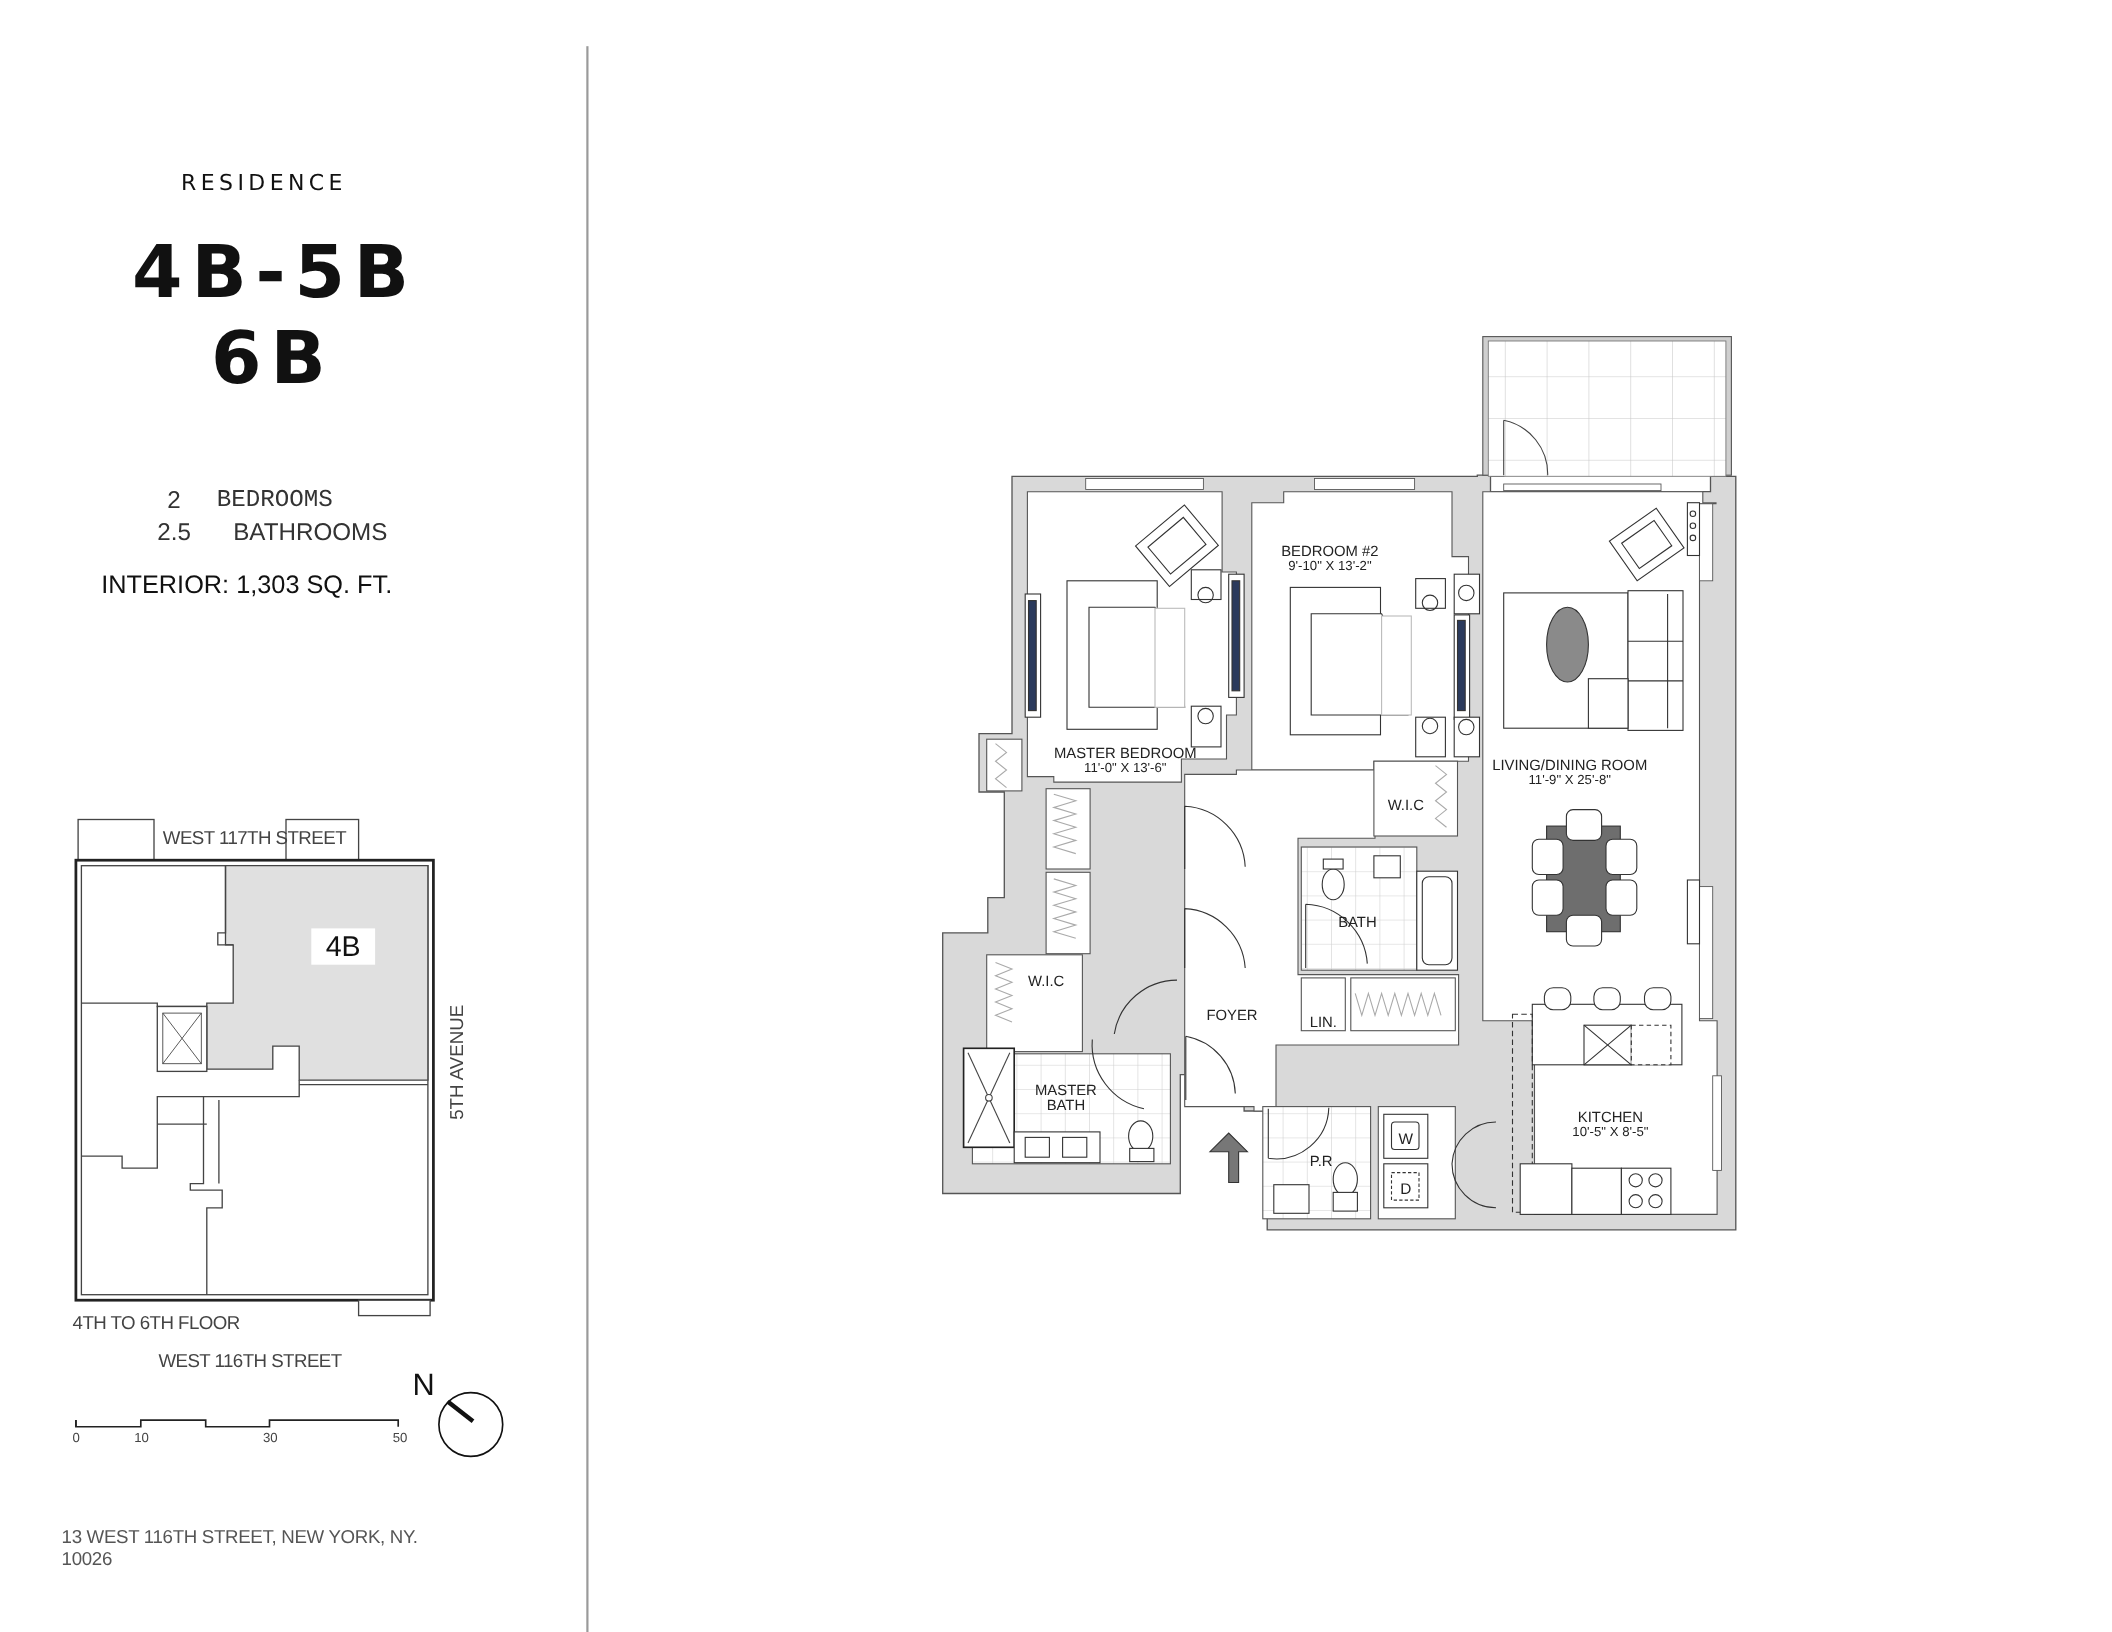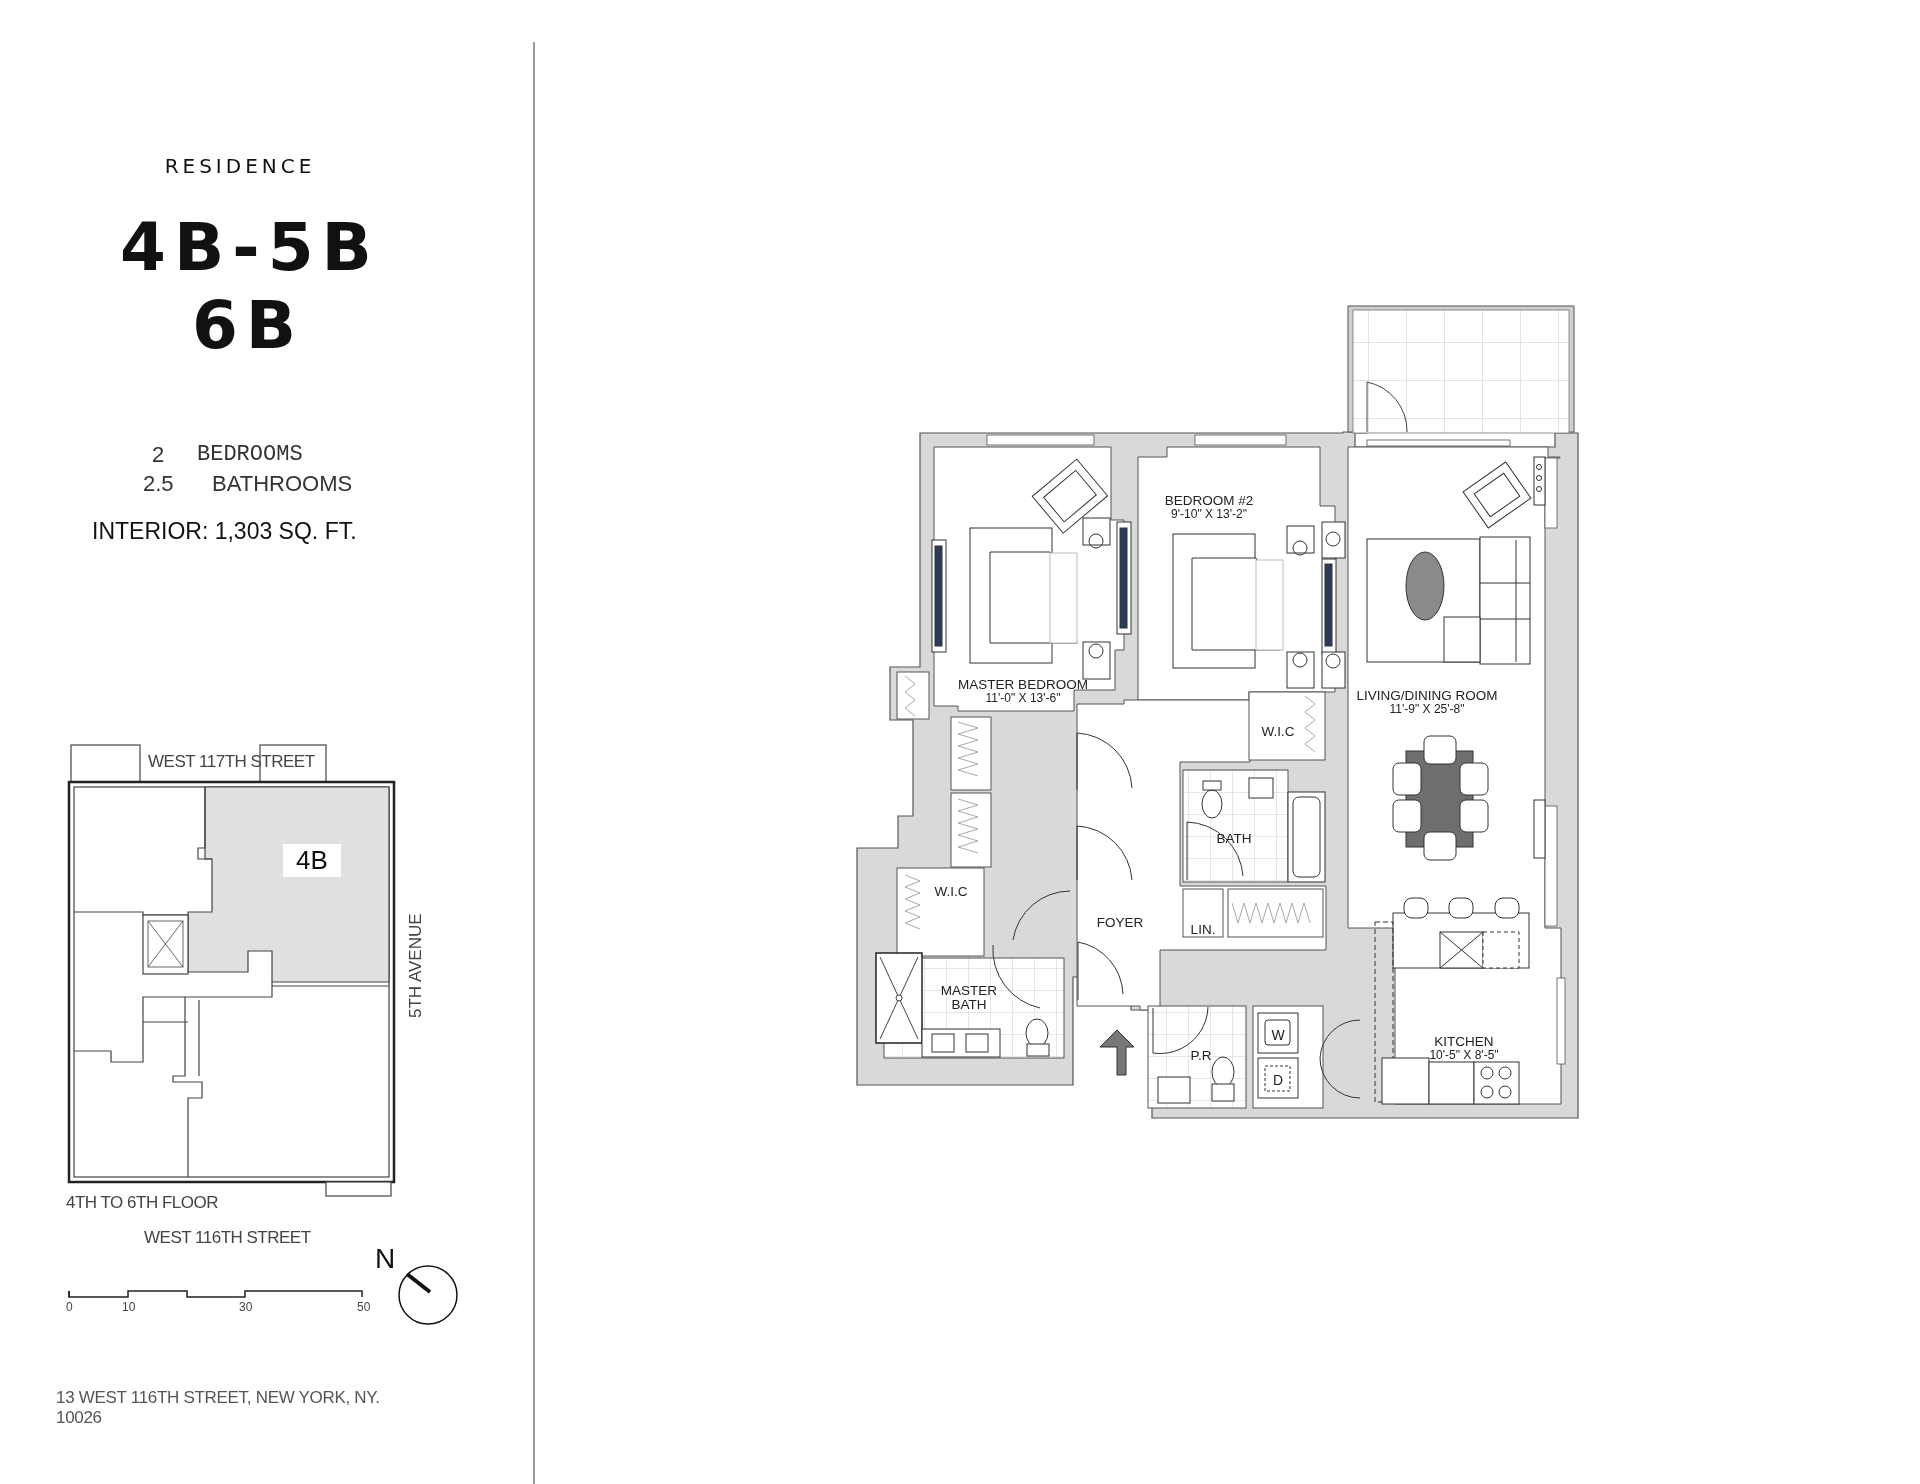--- a/index.html
+++ b/index.html
@@ -295,21 +295,21 @@
   <span class="room-dim">11'-0" X 13'-6"</span>
 </div>
 <div class="room-label" style="left:1209px;top:494px;">
   <span>BEDROOM #2</span>
   <span class="room-dim">9'-10" X 13'-2"</span>
 </div>
 <div class="room-label" style="left:1427px;top:689px;">
   <span>LIVING/DINING ROOM</span>
   <span class="room-dim">11'-9" X 25'-8"</span>
 </div>
-<div class="room-label" style="left:1464px;top:1035px;">
+<div class="room-label" style="left:1464px;top:1009px;">
   <span>KITCHEN</span>
   <span class="room-dim">10'-5" X 8'-5"</span>
 </div>
 <div class="room-label" style="left:1278px;top:725px;">W.I.C</div>
 <div class="room-label" style="left:951px;top:885px;">W.I.C</div>
 <div class="room-label" style="left:1234px;top:832px;">BATH</div>
 <div class="room-label" style="left:1203px;top:907px;margin-top:16px;">LIN.</div>
 <div class="room-label" style="left:1120px;top:916px;">FOYER</div>
 <div class="room-label" style="left:969px;top:984px;">
   <span>MASTER</span>

